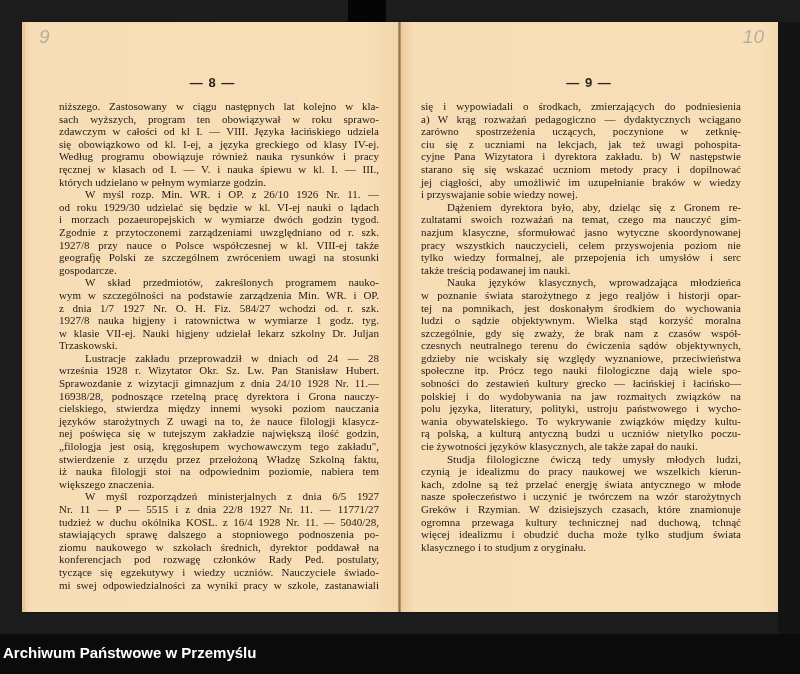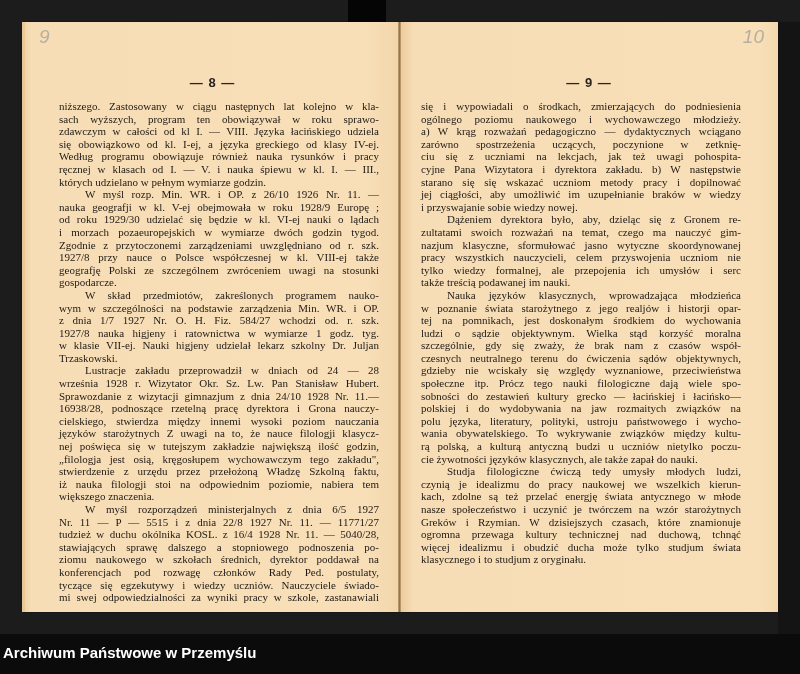--- a/index.html
+++ b/index.html
@@ -86,21 +86,20 @@
           <span class="line">niższego. Zastosowany w ciągu następnych lat kolejno w kla-</span>
           <span class="line">sach wyższych, program ten obowiązywał w roku sprawo-</span>
           <span class="line">zdawczym w całości od kl I. — VIII. Języka łacińskiego udziela</span>
           <span class="line">się obowiązkowo od kl. I-ej, a języka greckiego od klasy IV-ej.</span>
           <span class="line">Według programu obowiązuje również nauka rysunków i pracy</span>
           <span class="line">ręcznej w klasach od I. — V. i nauka śpiewu w kl. I. — III.,</span>
           <span class="line last">których udzielano w pełnym wymiarze godzin.</span>
         </div>
         <div>
           <span class="line indent">W myśl rozp. Min. WR. i OP. z 26/10 1926 Nr. 11. —</span>
-          <span class="line">nauka geografji w kl. V-ej obejmowała w roku 1928/9 Europę ;</span>
           <span class="line">od roku 1929/30 udzielać się będzie w kl. VI-ej nauki o lądach</span>
           <span class="line">i morzach pozaeuropejskich w wymiarze dwóch godzin tygod.</span>
           <span class="line">Zgodnie z przytoczonemi zarządzeniami uwzględniano od r. szk.</span>
           <span class="line">1927/8 przy nauce o Polsce współczesnej w kl. VIII-ej także</span>
           <span class="line">geografję Polski ze szczególnem zwróceniem uwagi na stosunki</span>
           <span class="line last">gospodarcze.</span>
         </div>
         <div>
           <span class="line indent">W skład przedmiotów, zakreślonych programem nauko-</span>
           <span class="line">wym w szczególności na podstawie zarządzenia Min. WR. i OP.</span>
@@ -133,34 +132,33 @@
           <span class="line">mi swej odpowiedzialności za wyniki pracy w szkole, zastanawiali</span>
         </div>
       </div>
   </div>
   <div class="page right">
     <div class="folio right">10</div>
     <div class="page-number">— 9 —</div>
     <div class="text">
         <div>
           <span class="line">się i wypowiadali o środkach, zmierzających do podniesienia</span>
-          <span class="line">ogólnego poziomu naukowego i wychowawczego młodzieży.</span>
           <span class="line">a) W krąg rozważań pedagogiczno — dydaktycznych wciągano</span>
           <span class="line">zarówno spostrzeżenia uczących, poczynione w zetknię-</span>
           <span class="line">ciu się z uczniami na lekcjach, jak też uwagi pohospita-</span>
           <span class="line">cyjne Pana Wizytatora i dyrektora zakładu. b) W następstwie</span>
           <span class="line">starano się się wskazać uczniom metody pracy i dopilnować</span>
           <span class="line">jej ciągłości, aby umożliwić im uzupełnianie braków w wiedzy</span>
           <span class="line last">i przyswajanie sobie wiedzy nowej.</span>
         </div>
         <div>
           <span class="line indent">Dążeniem dyrektora było, aby, dzieląc się z Gronem re-</span>
           <span class="line">zultatami swoich rozważań na temat, czego ma nauczyć gim-</span>
           <span class="line">nazjum klasyczne, sformułować jasno wytyczne skoordynowanej</span>
-          <span class="line">pracy wszystkich nauczycieli, celem przyswojenia uczniom nie</span>
+          <span class="line">pracy wszystkich nauczycieli, celem przyswojenia poziom nie</span>
           <span class="line">tylko wiedzy formalnej, ale przepojenia ich umysłów i serc</span>
           <span class="line last">także treścią podawanej im nauki.</span>
         </div>
         <div>
           <span class="line indent">Nauka języków klasycznych, wprowadzająca młodzieńca</span>
           <span class="line">w poznanie świata starożytnego z jego realjów i historji opar-</span>
           <span class="line">tej na pomnikach, jest doskonałym środkiem do wychowania</span>
           <span class="line">ludzi o sądzie objektywnym. Wielka stąd korzyść moralna</span>
           <span class="line">szczególnie, gdy się zważy, że brak nam z czasów współ-</span>
           <span class="line">czesnych neutralnego terenu do ćwiczenia sądów objektywnych,</span>

